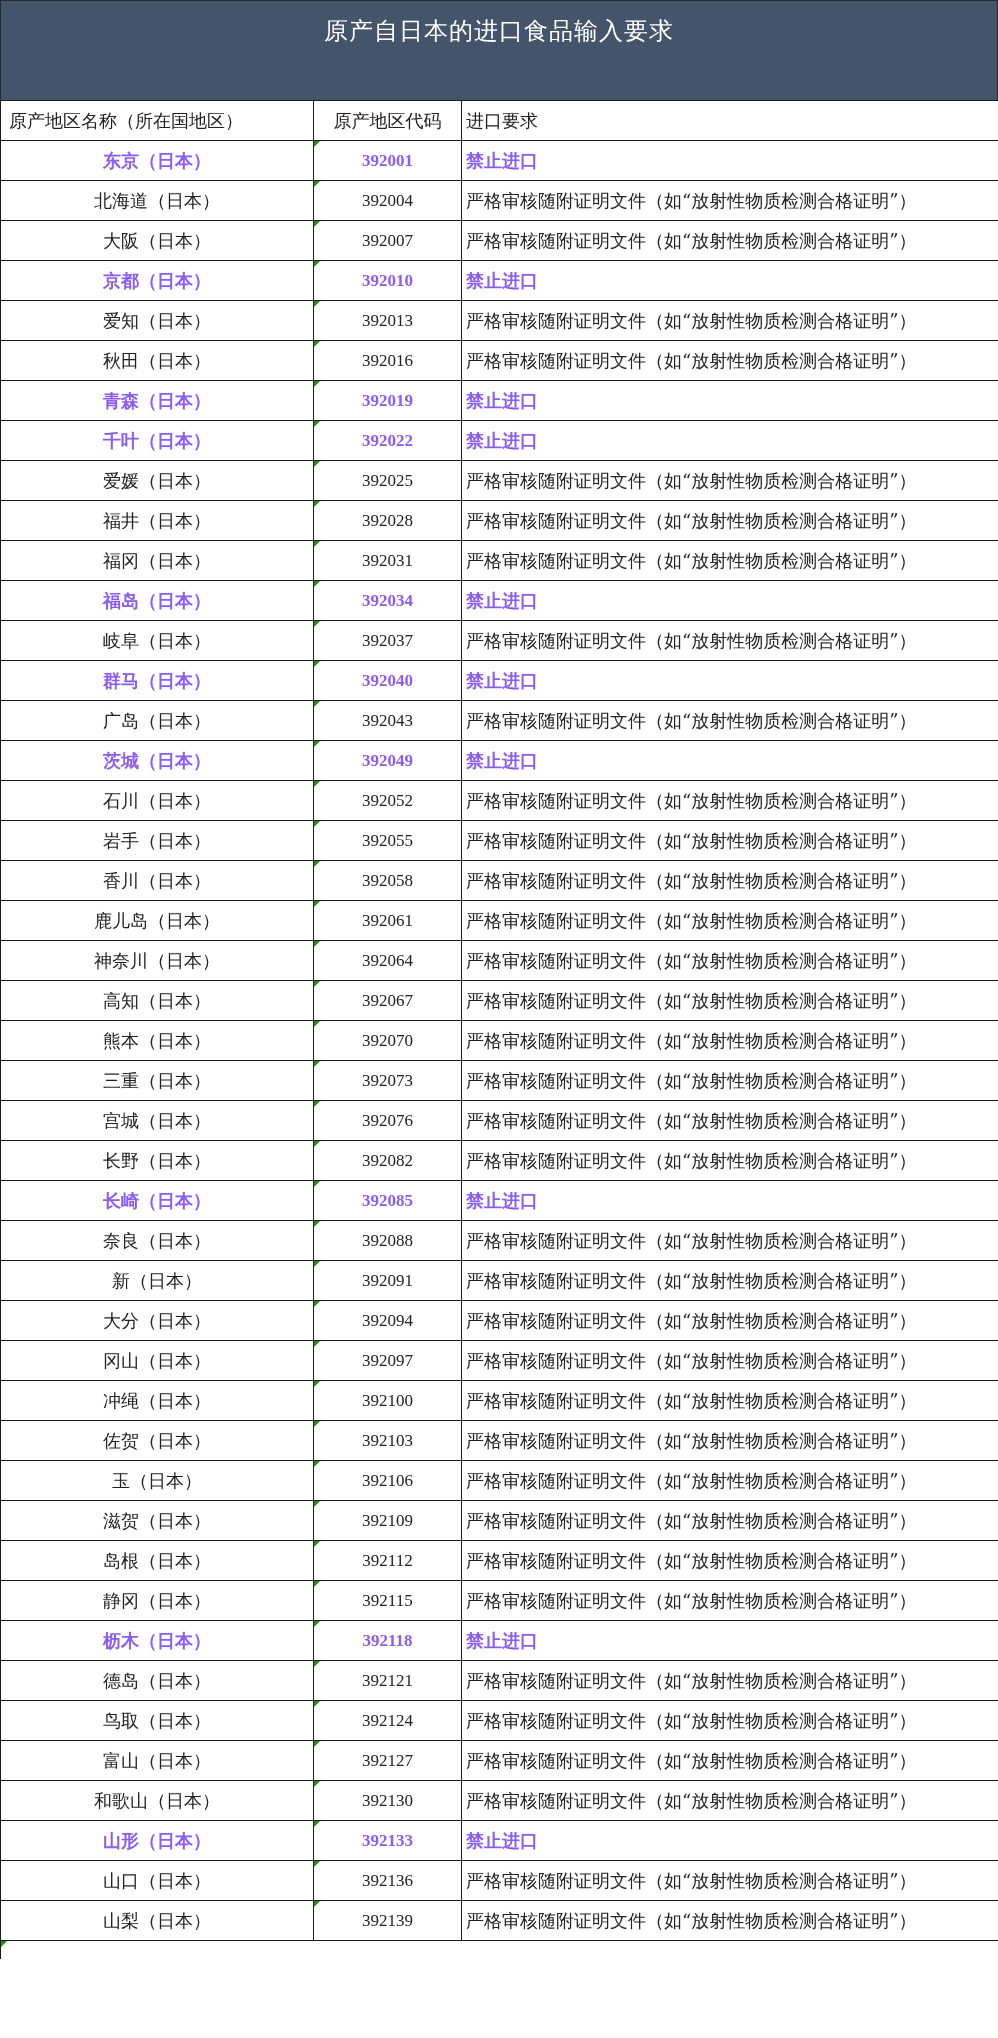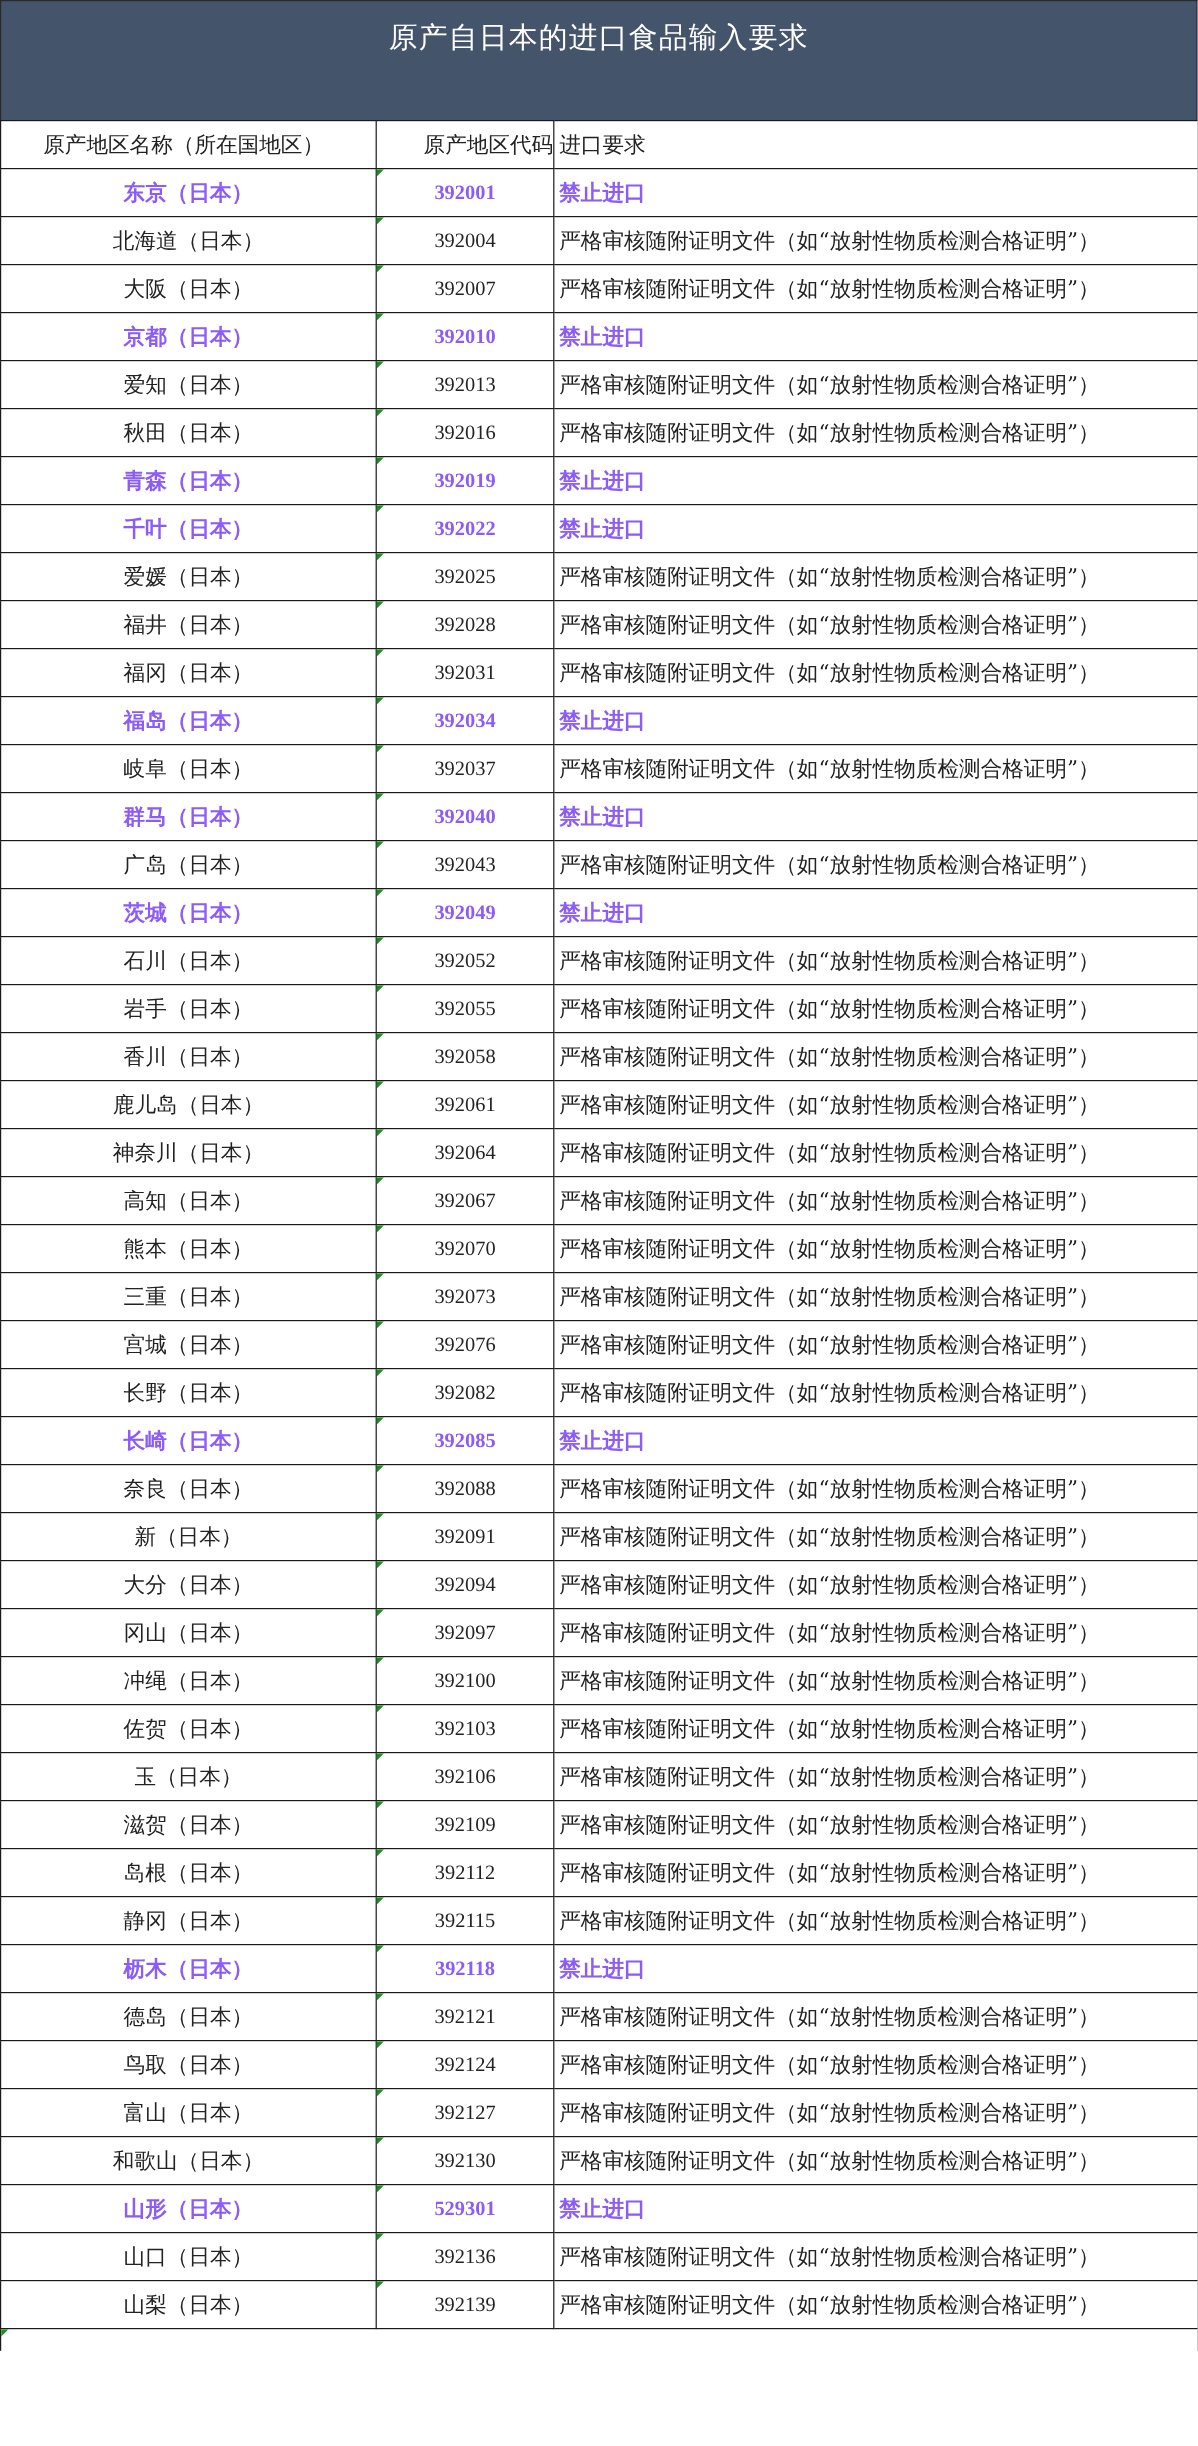--- a/index.html
+++ b/index.html
@@ -9,22 +9,22 @@
                background: #44546A; border: 1px solid #2a2a2a; border-bottom: none;
                display: flex; align-items: flex-start; justify-content: center; }
   .title-text { margin-top: 14px; color: #ffffff; font-size: 24px; letter-spacing: 1px;
                 font-family: "DejaVu Sans", "Liberation Sans", sans-serif; }
   table { position: absolute; left: 0; top: 100px; width: 998px; border-collapse: collapse;
           table-layout: fixed; }
   col.c1 { width: 313px; } col.c2 { width: 148px; } col.c3 { width: 537px; }
   td, th { border: 1.5px solid #1a1a1a; height: 40px; padding: 0; font-size: 18px;
            font-weight: normal; box-sizing: border-box; position: relative; white-space: nowrap; overflow: hidden; }
   th { text-align: left; }
-  th.h1 { padding-left: 35px; }
-  th.h2 { text-align: right; }
+  th.h1 { padding-left: 8px; }
+  th.h2 { text-align: center; }
   th.h3 { padding-left: 4px; }
   td.name { text-align: center; }
   td.code { text-align: center; font-family: Liberation Serif, serif; font-size: 17px; }
   td.req  { text-align: left; padding-left: 4px; }
   tr.banned td { color: #8b5cf6; font-weight: bold; }
   td.code::before, td.tail::before { content: ""; position: absolute; left: 0; top: 0;
            width: 0; height: 0; border-top: 6px solid #1E8B1E; border-right: 6px solid transparent; }
   tr.tail-row td { height: 18px; border-bottom: none; }
   .watermark { position: absolute; left: 470px; top: 380px; width: 120px; height: 1000px;
                pointer-events: none; opacity: 0.07; color: #000; font-size: 44px; font-weight: bold;
@@ -257,21 +257,21 @@
         <td class="code">392127</td>
         <td class="req">严格审核随附证明文件（如“放射性物质检测合格证明”）</td>
       </tr>
       <tr>
         <td class="name">和歌山（日本）</td>
         <td class="code">392130</td>
         <td class="req">严格审核随附证明文件（如“放射性物质检测合格证明”）</td>
       </tr>
       <tr class="banned">
         <td class="name">山形（日本）</td>
-        <td class="code">529301</td>
+        <td class="code">392133</td>
         <td class="req">禁止进口</td>
       </tr>
       <tr>
         <td class="name">山口（日本）</td>
         <td class="code">392136</td>
         <td class="req">严格审核随附证明文件（如“放射性物质检测合格证明”）</td>
       </tr>
       <tr>
         <td class="name">山梨（日本）</td>
         <td class="code">392139</td>

